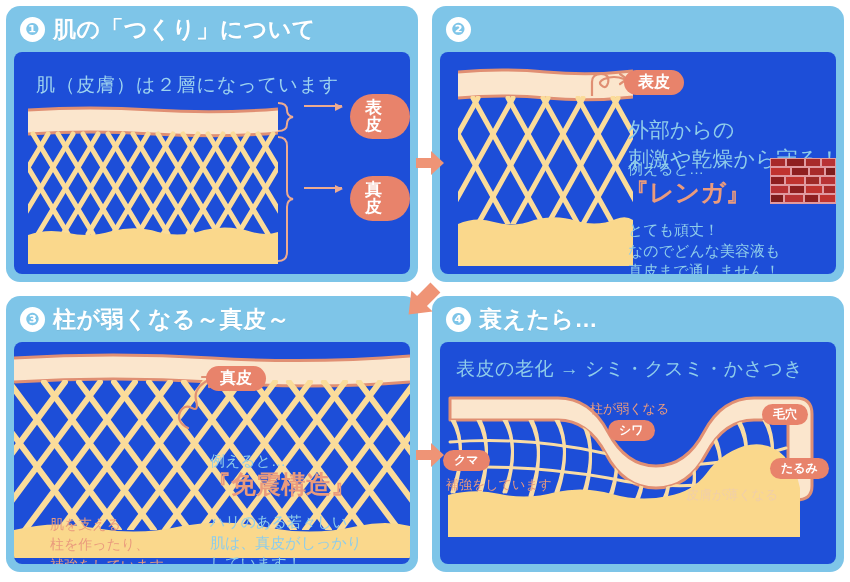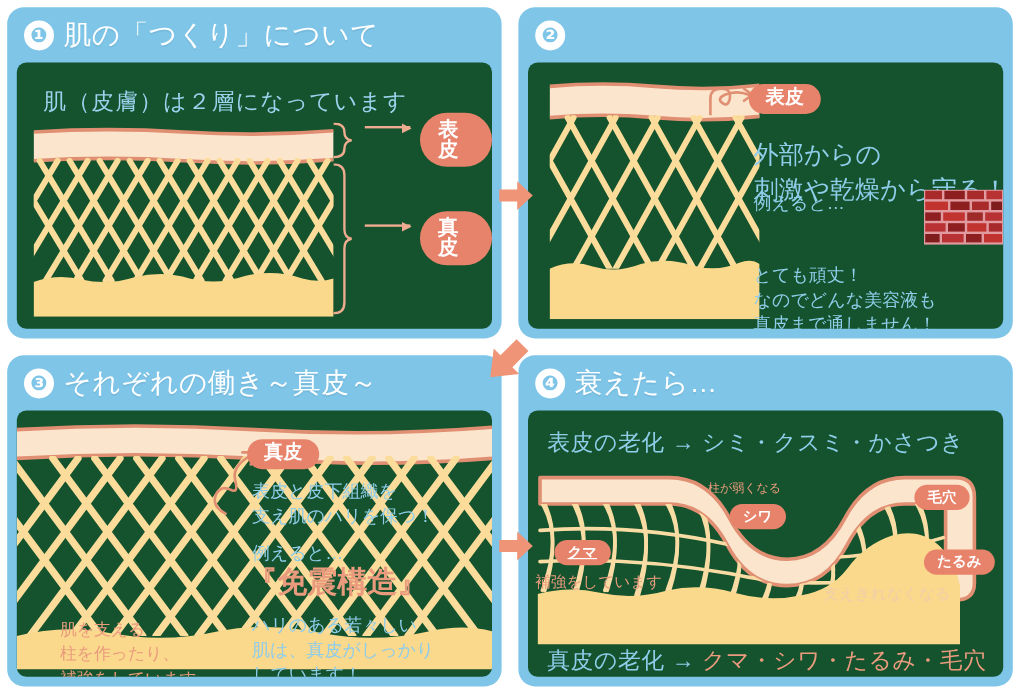--- a/index.html
+++ b/index.html
@@ -37,30 +37,30 @@
     border-radius: 50%;
     background: #ffffff;
     color: #7ec5e8;
     font-size: 17px;
     font-weight: bold;
     line-height: 25px;
     text-align: center;
   }
   .panel-title {
     font-size: 23px;
-    font-weight: normal;
+    font-weight: bold;
     letter-spacing: 0.5px;
     white-space: nowrap;
     color: #ffffff;
     text-shadow: 0 1px 0 rgba(0,0,0,0.05);
   }
   .panel-body {
     position: absolute;
     left: 8px; right: 8px; top: 46px; bottom: 8px;
-    background: #14532d;
+    background: #1d4ed8;
     border-radius: 8px;
     overflow: hidden;
   }
 
   
   .blue-txt   { color: #8fcdea; }
   .orange-txt { color: #ea9b7d; }
 
   .pill {
     display: inline-block;
@@ -139,24 +139,24 @@
   #p3-t4 { position: absolute; left: 36px; top: 172px;
      font-size: 14px; line-height: 1.45; color: #ea9b7d; white-space: nowrap; }
 
   
   #p4 { left: 432px; top: 296px; width: 412px; height: 276px; }
   #p4-top { position: absolute; left: 16px; top: 14px;
      font-size: 19px; color: #8fcdea; white-space: nowrap; letter-spacing: .5px; }
   #p4-bottom { position: absolute; left: 16px; top: 196px;
      font-size: 19px; white-space: nowrap; letter-spacing: .5px; }
   #p4-pillar { position: absolute; left: 150px; top: 58px;
-     font-size: 10px; color: #ea9b7d; white-space: nowrap; }
+     font-size: 13px; color: #ea9b7d; white-space: nowrap; }
   .p4-pill { position: absolute; font-size: 12px; padding: 4px 11px 5px; }
   #p4-pill-shiwa { left: 168px; top: 78px; }
-  #p4-pill-kuma  { left: 22px;  top: 108px; text-decoration: underline; }
+  #p4-pill-kuma  { left: 3px;  top: 108px; }
   #p4-pill-keana { left: 322px; top: 62px; }
   #p4-pill-tarumi{ left: 330px; top: 116px; }
   #p4-sub-kuma { position: absolute; left: 6px; top: 134px;
      font-size: 13px; color: #ea9b7d; white-space: nowrap; }
   #p4-sub-tarumi { position: absolute; left: 246px; top: 144px;
      font-size: 13px; color: #f0cfa8; white-space: nowrap; }
 </style>
 </head>
 <body>
 
@@ -242,20 +242,21 @@
       <div class="curl" style="left:150px; top:18px;">
         <svg width="40" height="26" viewBox="0 0 40 26">
           <path d="M2,26 L2,12 Q2,4 11,4 Q20,4 18,13 Q16,20 11,15 Q8,12 14,9 Q24,5 34,9" stroke="#e08f73" stroke-width="2.2" fill="none" stroke-linecap="round"></path>
           <path d="M30,4 L37,9 L30,14" stroke="#e08f73" stroke-width="2.2" fill="none" stroke-linecap="round"></path>
         </svg>
       </div>
 
       <span class="pill" id="p2-pill">表皮</span>
       <div id="p2-t1" class="multiline">外部からの<br>刺激や乾燥から守る！</div>
       <div id="p2-t2">例えると…</div>
+      <div id="p2-brick-word">『レンガ』</div>
 
       <div id="p2-bricks">
         <svg width="66" height="46" viewBox="0 0 66 46">
           <rect width="66" height="46" fill="#e09aa0"></rect>
           <g fill="#a82a2a">
             <rect x="1" y="1" width="14" height="7"></rect>
             <rect x="17" y="1" width="17" height="7" fill="#8e1f20"></rect>
             <rect x="36" y="1" width="14" height="7"></rect>
             <rect x="52" y="1" width="13" height="7" fill="#b83234"></rect>
             <rect x="1" y="10" width="19" height="7" fill="#c0332f"></rect>
@@ -278,21 +279,21 @@
         </svg>
       </div>
 
       <div id="p2-t3" class="multiline">とても頑丈！<br>なのでどんな美容液も<br>真皮まで通しません！</div>
     </div>
   </div>
 
   <div class="panel" id="p3">
     <div class="panel-header">
       <span class="panel-num">❸</span>
-      <span class="panel-title">それぞれの働き～真皮～</span>
+      <span class="panel-title">柱が弱くなる～真皮～</span>
     </div>
     <div class="panel-body">
 
       <div class="skin" style="left:0px; top:10px;">
         <svg width="396" height="206" viewBox="0 0 396 206">
           <defs>
             <clipPath id="c3">
                 <rect x="0" y="28" width="396" height="150"></rect>
               </clipPath>
           </defs>
@@ -308,21 +309,20 @@
       </div>
 
       <div class="curl" style="left:152px; top:28px;">
         <svg width="50" height="60" viewBox="0 0 50 60">
           <path d="M22,58 Q10,52 14,42 Q18,34 26,38 Q33,42 30,30 Q27,18 44,9" stroke="#e08f73" stroke-width="2.2" fill="none" stroke-linecap="round"></path>
           <path d="M36,7 L47,7 L43,17" stroke="#e08f73" stroke-width="2.2" fill="none" stroke-linecap="round"></path>
         </svg>
       </div>
 
       <span class="pill" id="p3-pill">真皮</span>
-      <div id="p3-t1" class="multiline">表皮と皮下組織を<br>支え肌のハリを保つ！</div>
       <div id="p3-t2">例えると…</div>
       <div id="p3-word">『免震構造』</div>
       <div id="p3-t3" class="multiline">ハリのある若々しい<br>肌は、真皮がしっかり<br>しています！</div>
       <div id="p3-t4" class="multiline">肌を支える<br>柱を作ったり、<br>補強をしています。</div>
     </div>
   </div>
 
   <div class="panel" id="p4">
     <div class="panel-header">
       <span class="panel-num">❹</span>
@@ -354,25 +354,22 @@
                    Q244,100 258,82 Q272,62 296,54 Q320,48 336,64 Q348,76 352,96 L352,145 L0,145 Z" fill="#fad88c"></path>
         </svg>
       </div>
 
       <div id="p4-pillar">柱が弱くなる</div>
       <span class="pill p4-pill" id="p4-pill-shiwa">シワ</span>
       <span class="pill p4-pill" id="p4-pill-kuma">クマ</span>
       <span class="pill p4-pill" id="p4-pill-keana">毛穴</span>
       <span class="pill p4-pill" id="p4-pill-tarumi">たるみ</span>
       <div id="p4-sub-kuma">補強をしています</div>
-      <div id="p4-sub-tarumi">支えきれなくなる</div>
-
-      <div id="p4-bottom">
-        <span class="blue-txt">真皮の老化 → </span><span class="orange-txt">クマ・シワ・たるみ・毛穴</span>
-      </div>
+      <div id="p4-sub-tarumi">皮膚が薄くなる</div>
+
     </div>
   </div>
 
   <div class="conn-arrow" style="left:415px; top:148px;">
     <svg width="30" height="30" viewBox="0 0 30 30">
       <path d="M1,10 L16,10 L16,3 L29,15 L16,27 L16,20 L1,20 Z" fill="#ef9476"></path>
     </svg>
   </div>
 
   <div class="conn-arrow" style="left:396px; top:276px;">

